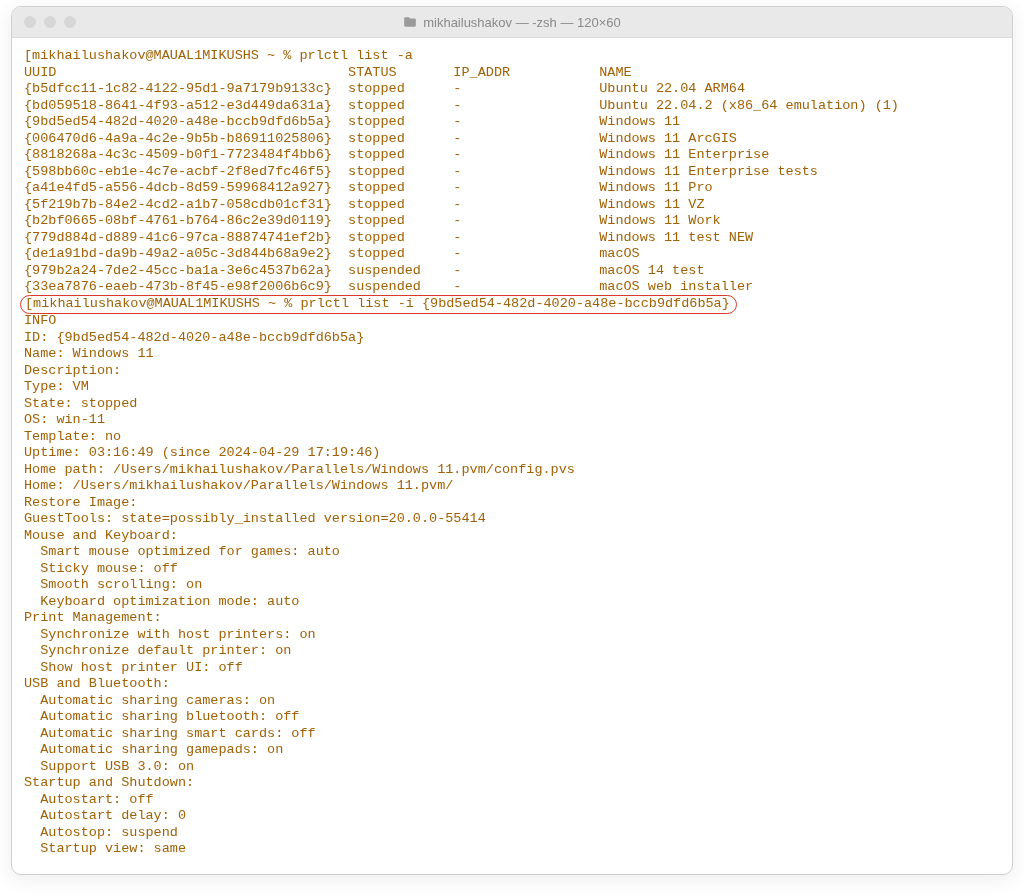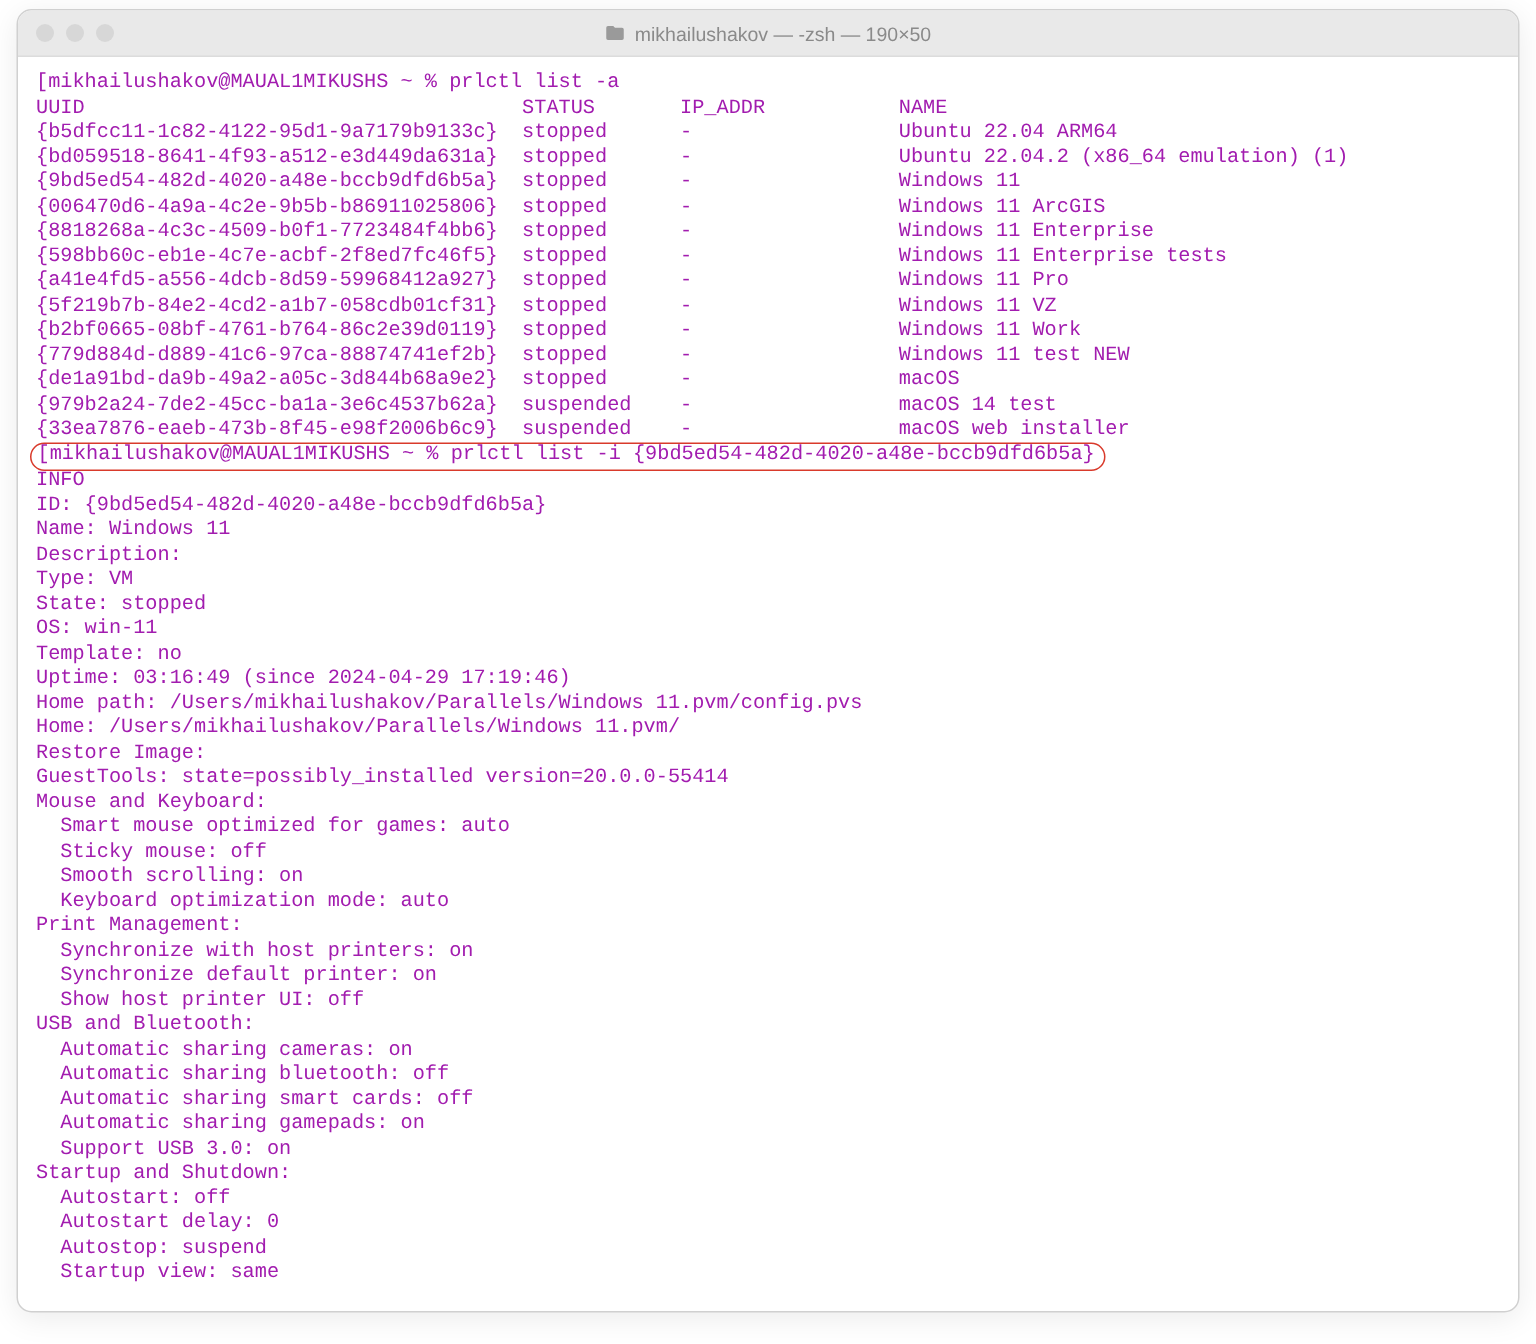--- a/index.html
+++ b/index.html
@@ -34,21 +34,21 @@
     display:flex;align-items:center;justify-content:center;gap:6px;
     pointer-events:none;
     color:#8a8a8a;font-size:13px;font-weight:500;
   }
   .folder-icon svg{width:14px;height:14px;display:block;fill:#9a9a9a;}
   .term{
     padding:10px 12px 16px 12px;
     font-family:Menlo,Consolas,"Liberation Mono",monospace;
     font-size:13.5px;
     line-height:16.5px;
-    color:#a21caf;
+    color:#a16207;
     white-space:pre;
   }
   .hl{
     display:inline-block;
     border:1.5px solid #d93a2b;
     border-radius:10px;
     padding:0 6px 1px 4px;
     margin:-1px -6px -1px -4px;
     text-align:center;
   }
@@ -62,17 +62,17 @@
       <div class="dot"></div>
       <div class="dot"></div>
       <div class="dot"></div>
     </div>
     <div class="title-wrap">
       <span class="folder-icon">
         <svg viewBox="0 0 24 24">
             <path d="M10 4H4a2 2 0 0 0-2 2v12a2 2 0 0 0 2 2h16a2 2 0 0 0 2-2V8a2 2 0 0 0-2-2h-8l-2-2z"></path>
           </svg>
       </span>
-      <span>mikhailushakov — -zsh — 190×50</span>
+      <span>mikhailushakov — -zsh — 120×60</span>
     </div>
   </div>
   <div class="term" id="term"><div>[mikhailushakov@MAUAL1MIKUSHS ~ % prlctl list -a</div><div>UUID                                    STATUS       IP_ADDR           NAME</div><div>{b5dfcc11-1c82-4122-95d1-9a7179b9133c}  stopped      -                 Ubuntu 22.04 ARM64</div><div>{bd059518-8641-4f93-a512-e3d449da631a}  stopped      -                 Ubuntu 22.04.2 (x86_64 emulation) (1)</div><div>{9bd5ed54-482d-4020-a48e-bccb9dfd6b5a}  stopped      -                 Windows 11</div><div>{006470d6-4a9a-4c2e-9b5b-b86911025806}  stopped      -                 Windows 11 ArcGIS</div><div>{8818268a-4c3c-4509-b0f1-7723484f4bb6}  stopped      -                 Windows 11 Enterprise</div><div>{598bb60c-eb1e-4c7e-acbf-2f8ed7fc46f5}  stopped      -                 Windows 11 Enterprise tests</div><div>{a41e4fd5-a556-4dcb-8d59-59968412a927}  stopped      -                 Windows 11 Pro</div><div>{5f219b7b-84e2-4cd2-a1b7-058cdb01cf31}  stopped      -                 Windows 11 VZ</div><div>{b2bf0665-08bf-4761-b764-86c2e39d0119}  stopped      -                 Windows 11 Work</div><div>{779d884d-d889-41c6-97ca-88874741ef2b}  stopped      -                 Windows 11 test NEW</div><div>{de1a91bd-da9b-49a2-a05c-3d844b68a9e2}  stopped      -                 macOS</div><div>{979b2a24-7de2-45cc-ba1a-3e6c4537b62a}  suspended    -                 macOS 14 test</div><div>{33ea7876-eaeb-473b-8f45-e98f2006b6c9}  suspended    -                 macOS web installer</div><div><span class="hl">[mikhailushakov@MAUAL1MIKUSHS ~ % prlctl list -i {9bd5ed54-482d-4020-a48e-bccb9dfd6b5a}</span></div><div>INFO</div><div>ID: {9bd5ed54-482d-4020-a48e-bccb9dfd6b5a}</div><div>Name: Windows 11</div><div>Description:</div><div>Type: VM</div><div>State: stopped</div><div>OS: win-11</div><div>Template: no</div><div>Uptime: 03:16:49 (since 2024-04-29 17:19:46)</div><div>Home path: /Users/mikhailushakov/Parallels/Windows 11.pvm/config.pvs</div><div>Home: /Users/mikhailushakov/Parallels/Windows 11.pvm/</div><div>Restore Image:</div><div>GuestTools: state=possibly_installed version=20.0.0-55414</div><div>Mouse and Keyboard:</div><div>  Smart mouse optimized for games: auto</div><div>  Sticky mouse: off</div><div>  Smooth scrolling: on</div><div>  Keyboard optimization mode: auto</div><div>Print Management:</div><div>  Synchronize with host printers: on</div><div>  Synchronize default printer: on</div><div>  Show host printer UI: off</div><div>USB and Bluetooth:</div><div>  Automatic sharing cameras: on</div><div>  Automatic sharing bluetooth: off</div><div>  Automatic sharing smart cards: off</div><div>  Automatic sharing gamepads: on</div><div>  Support USB 3.0: on</div><div>Startup and Shutdown:</div><div>  Autostart: off</div><div>  Autostart delay: 0</div><div>  Autostop: suspend</div><div>  Startup view: same</div></div>
 </div>
 
 </body></html>

